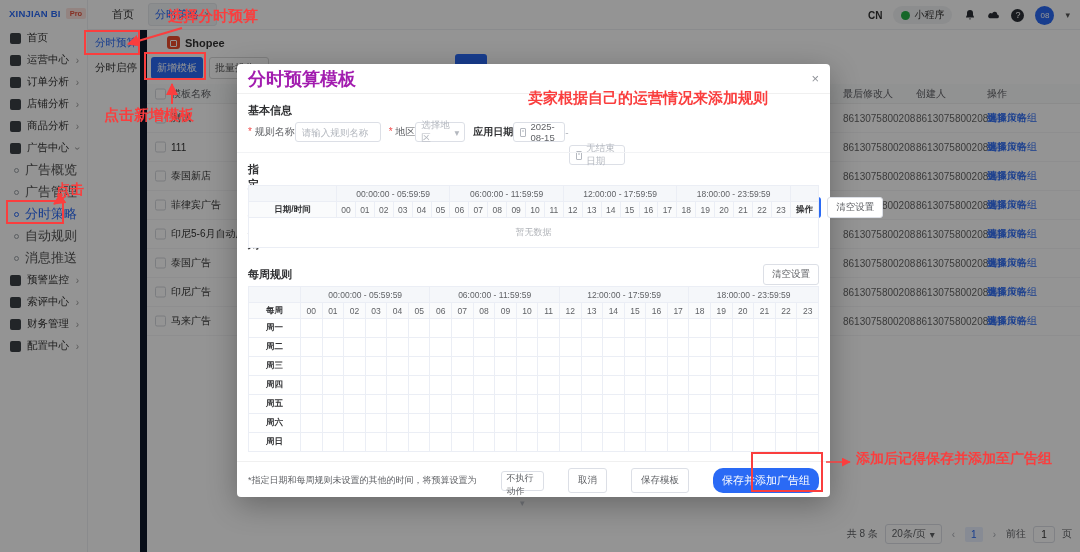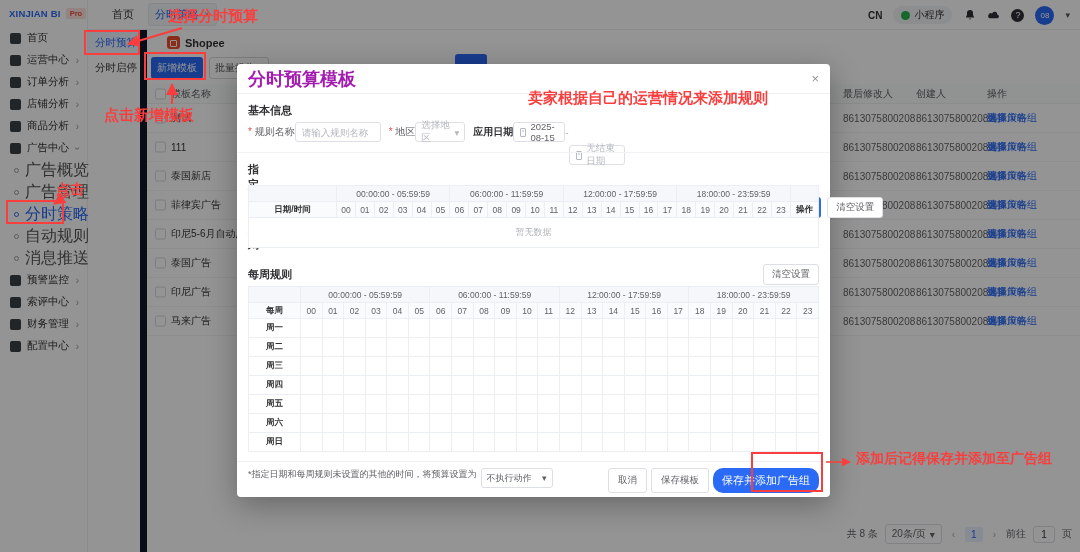--- a/index.html
+++ b/index.html
@@ -27,21 +27,21 @@
   .brand { display:flex; align-items:center; gap:5px; padding:8px 6px 8px 9px; }
   .brand-name { color:#2a6af5; font-weight:bold; font-size:9.5px; letter-spacing:.2px; white-space:nowrap; }
   .brand-badge { background:#fde3df; color:#e5533d; font-size:7.5px; border-radius:2px; padding:1px 4px; font-weight:bold; }
   .nav-item { display:flex; align-items:center; height:22px; padding-left:10px; cursor:pointer; position:relative; }
   .nav-item .nav-ico { width:11px; height:11px; border-radius:2px; background:#3b4046; flex:0 0 auto; }
   .nav-item .nav-label { font-size:10.5px; color:#333; margin-left:6px; white-space:nowrap; }
   .nav-item .nav-arrow { position:absolute; right:8px; color:#999; font-size:10px; }
   .nav-item .nav-arrow.expanded { transform:rotate(90deg); }
   .nav-item.sub { padding-left:14px; }
   .nav-item.sub .dot { width:5px; height:5px; border:1px solid #9aa0a6; border-radius:50%; flex:0 0 auto; }
-  .nav-item.sub .nav-label { font-size:16px; color:#555; }
+  .nav-item.sub .nav-label { font-size:13px; color:#555; }
   .nav-item.sub.active .nav-label { color:#2a6af5; }
   .nav-item.sub.active .dot { border-color:#2a6af5; }
 
   
   .subsidebar { position:absolute; left:88px; top:30px; width:59px; bottom:0; background:#fff; border-right:7px solid #0f172a; z-index:1; }
   .sub-item { height:25px; display:flex; align-items:center; padding-left:7px; font-size:10.5px; color:#333; cursor:pointer; white-space:nowrap; }
   .sub-item.active { color:#2a6af5; background:#ecf3ff; }
 
   
   .content { position:absolute; left:147px; top:30px; right:0; bottom:0; background:#fff; }
@@ -102,23 +102,23 @@
   .ttable-wrap-week { position:absolute; left:11px; top:192px; }
   table.ttable { border-collapse:collapse; table-layout:fixed; width:571px; }
   .ttable td { border:1px solid #ebeef5; font-size:8.5px; color:#606266; text-align:center; padding:0; overflow:hidden; white-space:nowrap; }
   .ttable tr.grp-row td { height:16px; background:#f5f7fa; color:#606266; }
   .ttable tr.hour-row td { height:16px; background:#fafbfc; }
   .ttable tr.day-row td { height:19px; background:#fff; }
   .ttable td.lbl { font-weight:bold; color:#303133; }
   .ttable tr.empty-row td { height:30px; color:#b0b3b8; background:#fff; font-size:9px; }
 
   .modal-footline { position:absolute; left:0; right:0; top:367px; height:1px; background:#f0f0f0; }
-  .modal-footer { position:absolute; left:11px; right:11px; top:374px; display:flex; gap:4px; }
+  .modal-footer { position:absolute; left:11px; right:11px; top:374px; display:flex; align-items:center; gap:24px; }
   .foot-note { font-size:9px; color:#606266; white-space:nowrap; }
-  .foot-select { width:72px; height:20px; border:1px solid #dcdfe6; border-radius:3px; font-size:9px; color:#606266; display:inline-flex; align-items:center; justify-content:space-between; padding:0 5px; cursor:pointer; }
+  .foot-select { width:72px; height:20px; border:1px solid #dcdfe6; border-radius:3px; font-size:9px; color:#606266; display:inline-flex; align-items:center; justify-content:space-between; padding:0 5px; cursor:pointer;flex-direction:column; }
   .btn-cancel, .btn-save-tpl { background:#fff; border:1px solid #dcdfe6; color:#606266; border-radius:3px; font-size:9.5px; padding:5px 9px; cursor:pointer; white-space:nowrap; }
   .btn-cancel { margin-left:auto; }
   .btn-save-add { background:#2a6af5; border:none; color:#fff; border-radius:10px; font-size:11px; padding:5px 9px; cursor:pointer; white-space:nowrap; }
 
   
   .anno { position:absolute; z-index:30; color:#fa3e3e; font-weight:bold; white-space:nowrap; }
   .anno-box { position:absolute; z-index:30; border:2px solid #fa3e3e; pointer-events:none; }
   #anno-select-budget { left:168px; top:7px; font-size:15px; }
   #anno-click-add { left:104px; top:106px; font-size:15px; }
   #anno-click { left:56px; top:181px; font-size:14px; }

